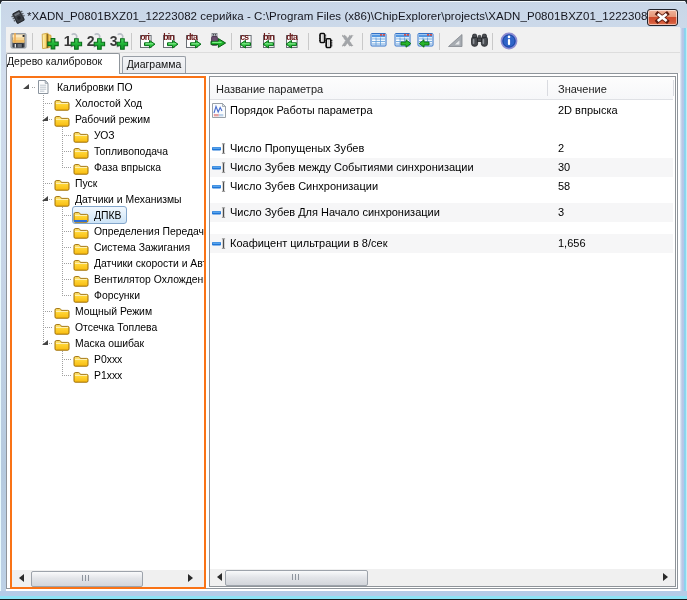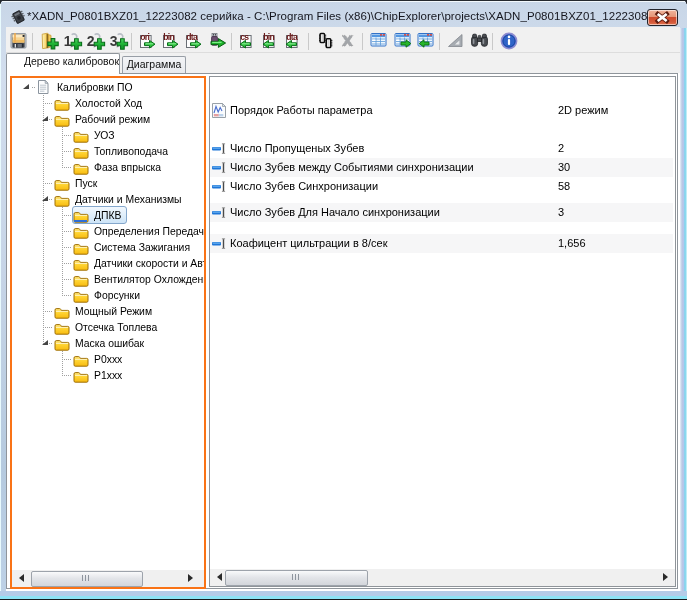--- a/index.html
+++ b/index.html
@@ -10,21 +10,21 @@
 #edgeT{left:0;top:0;width:687px;height:1px;background:#25292e}
 #edgeT2{left:2px;top:1px;width:683px;height:1px;background:#f2f8fc}
 #title{left:27px;top:10px;font-size:11.5px;color:#15161e;white-space:nowrap;letter-spacing:0.05px}
 #appicon{left:10px;top:8px}
 #closebtn{left:647px;top:9px;width:29px;height:15px;border-radius:3px;border:1px solid #23252c;background:linear-gradient(to bottom,#f0b49c 0%,#e49678 45%,#ce4c2e 50%,#d4583a 80%,#e57751 100%);box-shadow:inset 0 0 0 1px rgba(255,255,255,.55)}
 #client{left:6px;top:27px;width:674px;height:564px;background:#fff}
 #tabstrip{left:6px;top:52px;width:674px;height:21px;background:#f1f1f1}
 #toolbar{left:6px;top:27px;width:674px;height:25px;background:#f1f1f1;border-bottom:1px solid #dddddd}
 .ti{position:absolute;top:5px}
 .tsep{position:absolute;top:6px;width:1px;height:17px;background:#c9c9c9}
-#tab1{left:6px;top:53px;width:112px;height:20px;background:#fff;border:1px solid #8f959b;border-bottom:none;border-radius:2px 2px 0 0;font-size:10.5px;color:#111;text-align:right;line-height:15px}
+#tab1{left:6px;top:53px;width:112px;height:20px;background:#fff;border:1px solid #8f959b;border-bottom:none;border-radius:2px 2px 0 0;font-size:10.5px;color:#111;text-align:left;line-height:15px}
 #tab2{left:122px;top:56px;width:62px;height:16px;background:linear-gradient(to bottom,#f3f4f6,#e8eaee);border:1px solid #989ea6;border-bottom:none;border-radius:2px 2px 0 0;font-size:10.5px;color:#111;text-align:center;line-height:14px}
 #page{left:6px;top:73px;width:670px;height:515px;background:#fff;border:1px solid #8f959b;border-top:none}
 #pagetop{left:119px;top:73px;width:558px;height:1px;background:#8f959b}
 #tree{left:10px;top:76px;width:192px;height:509px;border:2px solid #f97316;background:#fff;overflow:hidden}
 .trow{position:absolute;left:0;font-size:10.4px;color:#000;white-space:nowrap;height:16px;line-height:17px}
 .exp{position:absolute;width:0;height:0;border-left:6px solid transparent;border-bottom:5px solid #444}
 .vline{position:absolute;width:1px;background-image:repeating-linear-gradient(to bottom,#a0a0a0 0 1px,transparent 1px 2px)}
 .hline{position:absolute;height:1px;background-image:repeating-linear-gradient(to right,#a0a0a0 0 1px,transparent 1px 2px)}
 .ficon{position:absolute}
 #seldpkv{position:absolute;border:1px solid #84a7cc;border-radius:3px;background:linear-gradient(to bottom,#f2f8fe,#cde4f7)}
@@ -539,30 +539,36 @@
       </svg></div>
     <div class="trow" style="left:82px;top:289px">P1xxx</div>
 <div class="sbar" style="left:0px;top:492px;width:192px">
 <div class="sarrow sal" style="left:7px;top:4px"></div>
 <div class="sthumb" style="left:19px;width:110px"></div>
 <div class="grip" style="left:70px"></div>
 <div class="sarrow sar" style="left:176px;top:4px"></div>
 </div>
 </div>
 <div class="abs" id="list">
+<div id="lhead">
+      <span style="position:absolute;left:6px;top:6px">Название параметра</span>
+      <span style="position:absolute;left:348px;top:6px">Значение</span>
+      <div class="hsep" style="left:337px"></div>
+      <div class="hsep" style="left:463px"></div>
+    </div>
 <div class="lrow" style="top:24px">
       <div style="position:absolute;left:2px;top:2px"><svg width="14" height="15" viewBox="0 0 14 15">
           <path d="M0.5 0.5 L10.5 0.5 L13.5 3.5 L13.5 14.5 L0.5 14.5 Z" fill="#fafcfe" stroke="#99a1a8"></path>
           <path d="M10.5 0.5 L10.5 3.5 L13.5 3.5 Z" fill="#e2e8ee" stroke="#8e979e" stroke-width="0.7"></path>
           <path d="M2 10 L4 3.5 L6.2 9 L8.2 4.5 L10 8" fill="none" stroke="#4b6fd0" stroke-width="1.1"></path>
           <rect x="1.8" y="11" width="5" height="2.4" fill="#e69f9f"></rect>
           <rect x="6.8" y="11" width="4.5" height="2.4" fill="#bcd2ea"></rect>
         </svg></div>
       <span class="lname">Порядок Работы параметра</span>
-      <span class="lval">2D режим</span>
+      <span class="lval">2D впрыска</span>
     </div>
 <div class="lrow" style="top:62px">
       <div style="position:absolute;left:2px;top:4px"><svg width="15" height="11" viewBox="0 0 15 11">
           <rect x="0" y="4" width="9" height="3.4" rx="1" fill="#1e76d8"></rect>
           <rect x="0.6" y="4.6" width="7.8" height="1.2" rx="0.6" fill="#6db2f0"></rect>
           <g stroke="#4a4a4a" stroke-width="1.4">
             <path d="M11.5 0.8 L11.5 10.4"></path>
           </g>
           <g stroke="#9a9a9a" stroke-width="1.1">
             <path d="M9.9 0.8 L13.1 0.8"></path>

